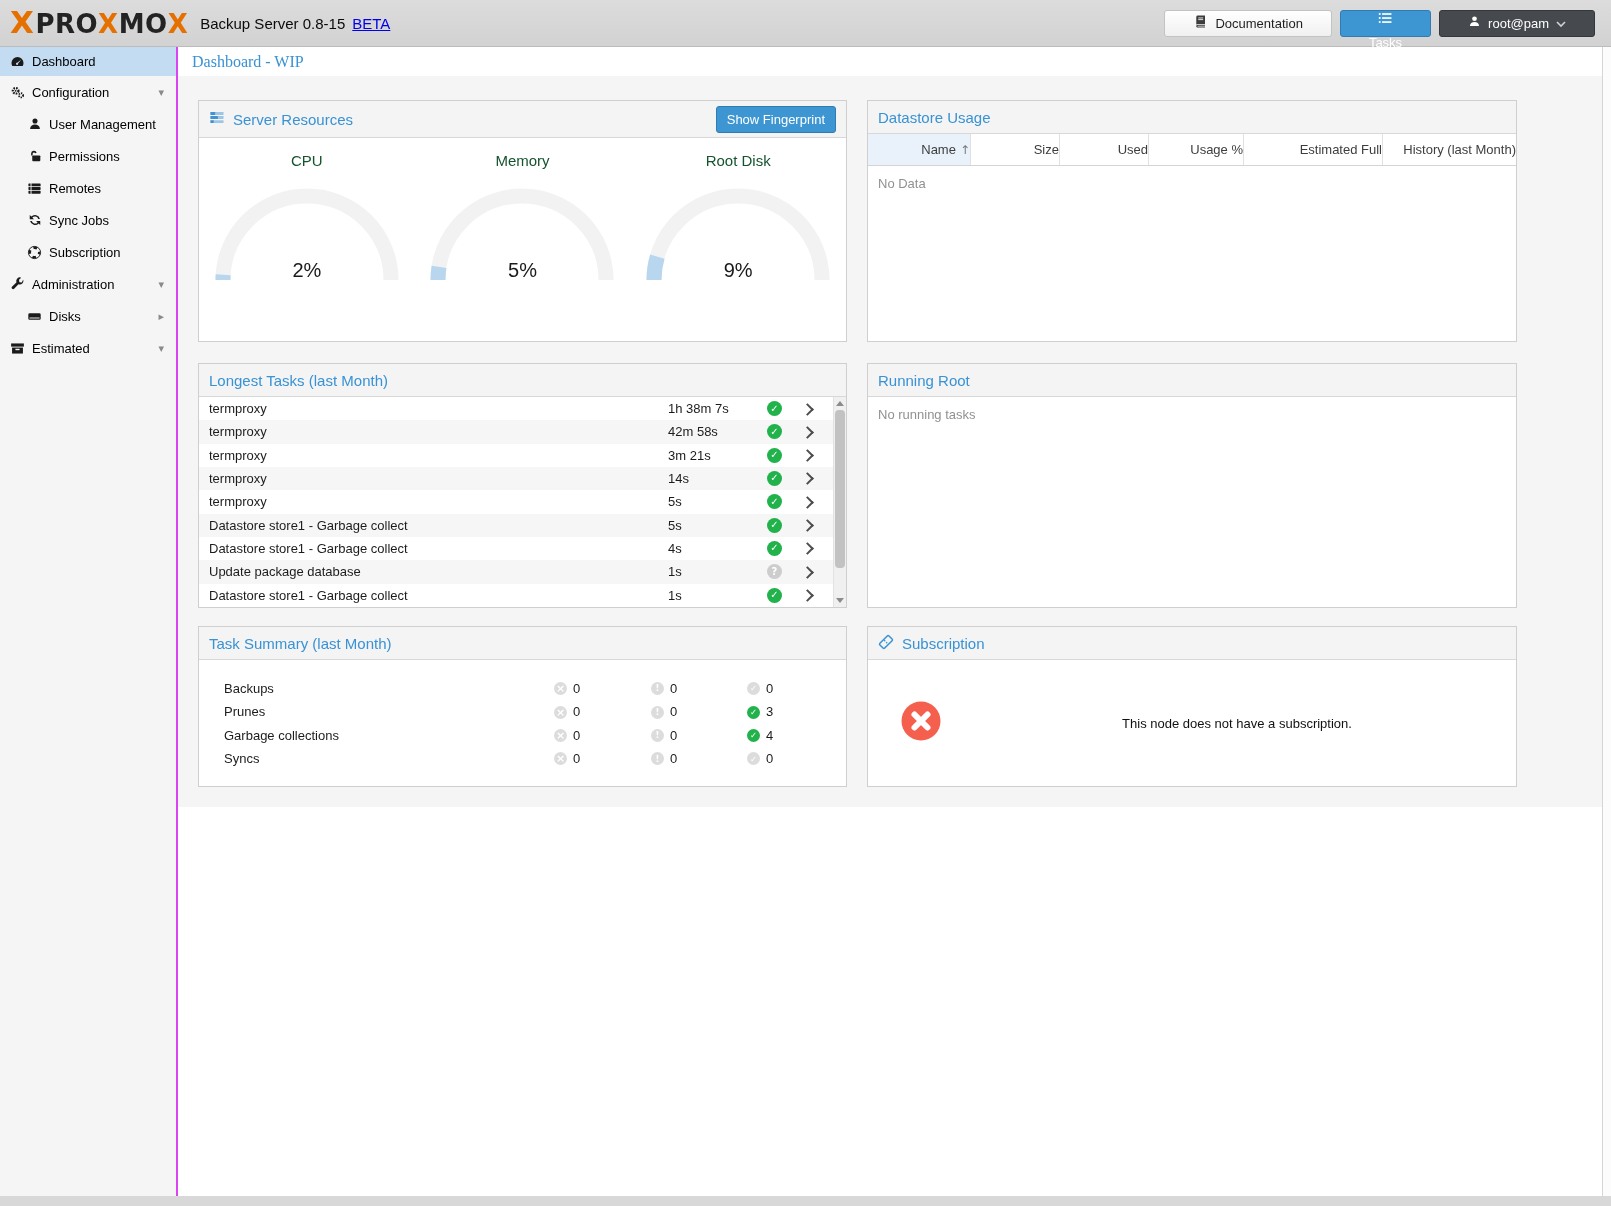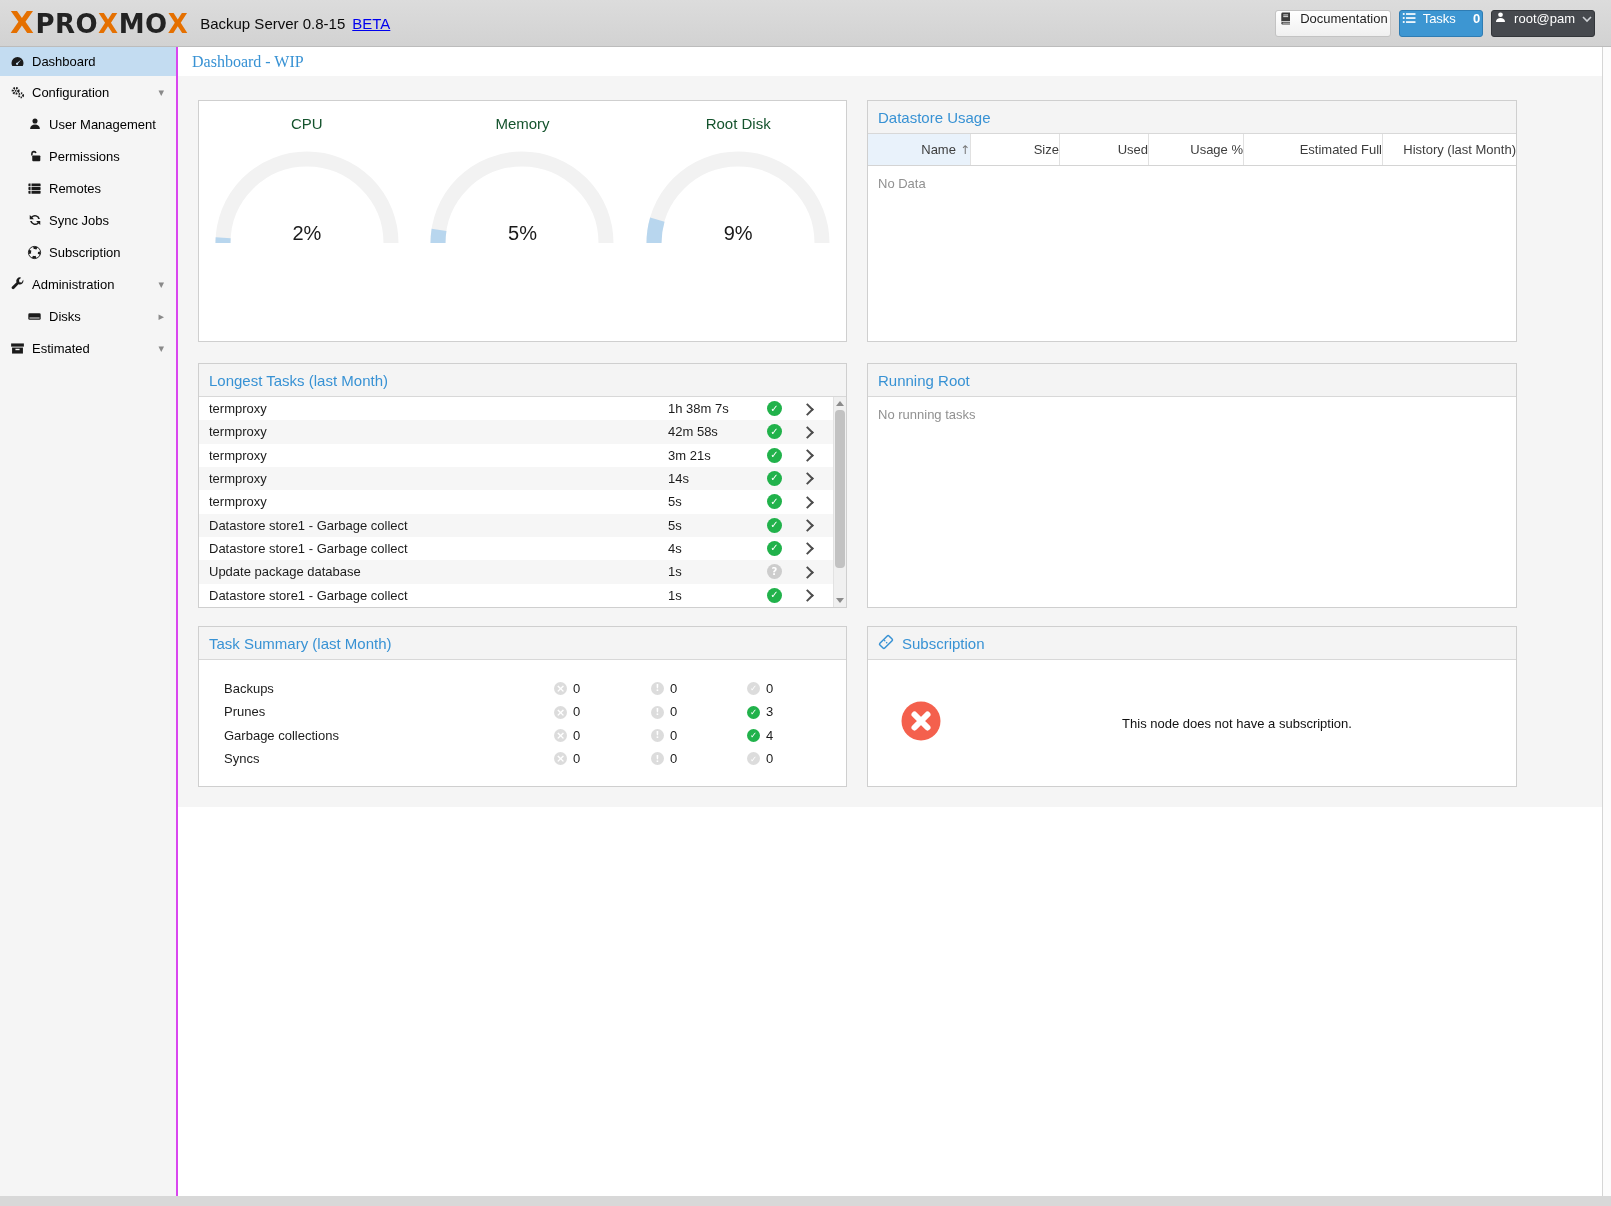--- a/index.html
+++ b/index.html
@@ -10,24 +10,24 @@
     background:linear-gradient(#dcdcdc,#d2d2d2);border-bottom:1px solid #bcbcbc;
     display:flex;align-items:center;}
   .logo{display:flex;align-items:baseline;margin-left:10px;font-family:"DejaVu Sans",sans-serif;
     font-weight:800;font-size:26px;letter-spacing:.5px;line-height:47px;}
   .logo .lx{color:#e57000;}
   .logo .lm{color:#e57000;font-size:31px;margin-right:1px;}
   .logo .ld{color:#232323;}
   .prodname{font-size:15px;color:#0a0a0a;margin-left:12px;}
   .betalink{font-size:15px;color:#0000ee;text-decoration:underline;margin-left:7px;cursor:pointer;}
   .tb-right{margin-left:auto;margin-right:16px;display:flex;align-items:center;gap:8px;}
-  .tb-btn{height:27px;display:flex;align-items:flex-start;gap:7px;padding:0 2px;border-radius:3px;
+  .tb-btn{height:27px;display:flex;align-items:center;gap:7px;padding:0 28px;border-radius:3px;
     font-size:13px;cursor:pointer;box-sizing:border-box;}
   .btn-doc{background:linear-gradient(#ffffff,#f0f0f0);border:1px solid #c3c3c3;color:#1f1f1f;}
-  .btn-tasks{background:#3d96d2;border:1px solid #2e7cb3;color:#fff;}
+  .btn-tasks{background:#3d96d2;border:1px solid #2e7cb3;color:#fff;flex-direction:column;}
   .btn-tasks .cnt{font-weight:bold;margin-left:10px;}
   .btn-user{background:#46494e;border:1px solid #33363a;color:#fff;}
 
   
   .sidebar{position:absolute;left:0;top:47px;width:178px;height:1149px;background:#f5f5f5;
     border-right:2px solid #d946ef;box-sizing:border-box;}
   .nav-item{position:relative;height:32px;display:flex;align-items:center;font-size:13px;color:#000;cursor:pointer;}
   .nav-item.first{height:29px;}
   .nav-item.selected{background:#c3dcf1;}
   .nav-icon{position:absolute;left:9px;width:17px;display:flex;justify-content:center;}
@@ -270,20 +270,36 @@
     </div>
   </div>
 
   <div class="titlebar">
     <span>Dashboard - WIP</span>
   </div>
 
   <div class="dash">
 
     <div class="panel p-sr">
+      <div class="phead">
+        <span><svg width="16" height="15" viewBox="0 0 16 16">
+              <g fill="#9dc5e6">
+                <rect x="1" y="2.2" width="14" height="3" rx=".5"></rect>
+                <rect x="1" y="6.5" width="14" height="3" rx=".5"></rect>
+                <rect x="1" y="10.8" width="14" height="3" rx=".5"></rect>
+              </g>
+              <g fill="#4392cf">
+                <rect x="1" y="2.2" width="5" height="3" rx=".5"></rect>
+                <rect x="1" y="6.5" width="8" height="3" rx=".5"></rect>
+                <rect x="1" y="10.8" width="3.5" height="3" rx=".5"></rect>
+              </g>
+            </svg></span>
+        <span>Server Resources</span>
+        <button class="btn-fp">Show Fingerprint</button>
+      </div>
       <div class="gauges">
         <div class="gauge">
           <div class="gauge-label">CPU</div>
           <div class="gauge-arc">
             <svg width="190" height="101" viewBox="0 0 190 101">
               <path d="M 11 97 A 84 84 0 0 1 179 97" fill="none" stroke="#f2f2f2" stroke-width="15"></path>
               <path d="M 11 97 A 84 84 0 0 1 179 97" fill="none" stroke="#b8d6ee" stroke-width="15" stroke-dasharray="5.3 999"></path>
             </svg>
             <div class="gauge-val">2%</div>
           </div>

